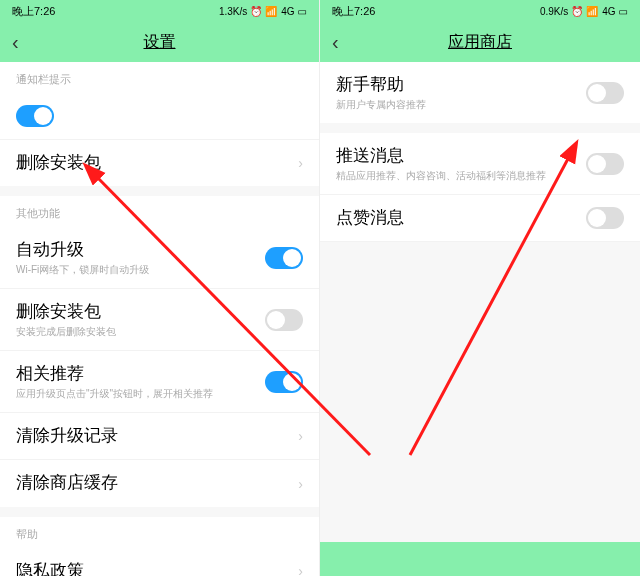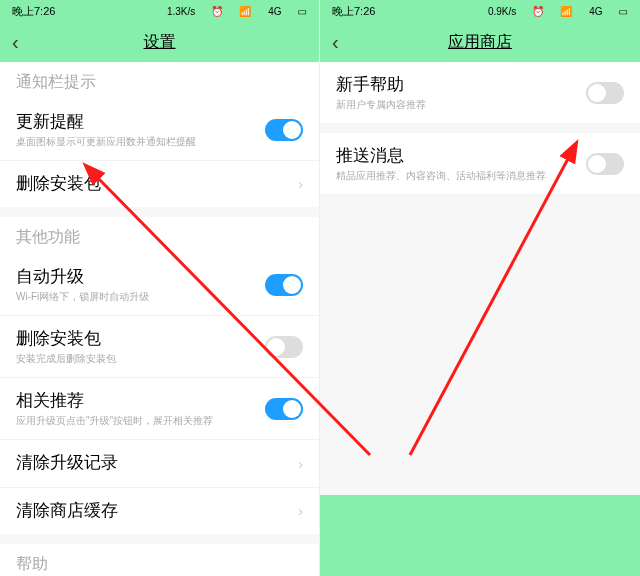--- a/index.html
+++ b/index.html
@@ -2,26 +2,26 @@
 <html><head>
 <meta charset="utf-8">
 <style>
   * { margin: 0; padding: 0; box-sizing: border-box; }
   body { font-family: -apple-system, "PingFang SC", "Microsoft YaHei", sans-serif; background: #fff; }
   .container { display: flex; width: 640px; height: 576px; }
   .phone { width: 320px; height: 576px; background: #86efac; position: relative; overflow: hidden; }
   .phone.left { border-right: 1px solid #eee; }
   .status-bar { display: flex; justify-content: space-between; align-items: center; padding: 4px 12px; font-size: 11px; color: #000; height: 22px; }
   .status-left { font-size: 11px; }
-  .status-right { display: flex; align-items: center; gap: 16px; font-size: 10px; }
+  .status-right { display: flex; align-items: center; gap: 3px; font-size: 10px; }
   .status-right .icon { display: inline-flex; align-items: center; }
   .header { display: flex; align-items: center; padding: 8px 12px; height: 40px; position: relative; }
   .back { font-size: 20px; color: #333; width: 24px; }
   .title { position: absolute; left: 50%; transform: translateX(-50%); font-size: 16px; color: #000; font-weight: 500; text-decoration: underline; }
-  .section-label { font-size: 16px; color: #aaa; padding: 10px 16px 6px; background: #fff; }
+  .section-label { font-size: 11px; color: #aaa; padding: 10px 16px 6px; background: #fff; }
   .row { padding: 12px 16px; background: #fff; display: flex; align-items: center; justify-content: space-between; position: relative; }
   .row.border { border-bottom: 1px solid #f2f2f2; }
   .row-text { flex: 1; }
   .row-label { font-size: 17px; color: #000; line-height: 1.3; }
   .row-sub { font-size: 10px; color: #aaa; margin-top: 2px; line-height: 1.3; }
   .chevron { color: #ccc; font-size: 14px; margin-left: 8px; }
   .toggle { width: 38px; height: 22px; border-radius: 11px; position: relative; flex-shrink: 0; }
   .toggle.on { background: #1E9FFF; }
   .toggle.off { background: #ddd; }
   .toggle .knob { width: 18px; height: 18px; background: #fff; border-radius: 50%; position: absolute; top: 2px; }
@@ -46,24 +46,20 @@
         <span class="icon">▭</span>
       </span>
     </div>
     <div class="header">
       <span class="back">‹</span>
       <span class="title">设置</span>
     </div>
 
     <div class="section-label">通知栏提示</div>
     <div class="row border">
-      <div class="row-text">
-        <div class="row-label">更新提醒</div>
-        <div class="row-sub">桌面图标显示可更新应用数并通知栏提醒</div>
-      </div>
       <div class="toggle on">
           <div class="knob"></div>
         </div>
     </div>
     <div class="row">
       <div class="row-text">
           <div class="row-label">删除安装包</div>
         </div>
       <span class="chevron">›</span>
     </div>
@@ -149,20 +145,28 @@
     <div class="gap"></div>
     <div class="row border">
       <div class="row-text">
         <div class="row-label">推送消息</div>
         <div class="row-sub">精品应用推荐、内容咨询、活动福利等消息推荐</div>
       </div>
       <div class="toggle off">
           <div class="knob"></div>
         </div>
     </div>
+    <div class="row border">
+      <div class="row-text">
+          <div class="row-label">点赞消息</div>
+        </div>
+      <div class="toggle off">
+          <div class="knob"></div>
+        </div>
+    </div>
     <div style="background:#f7f7f7;flex:1;height:300px;"></div>
   </div>
 
   <svg class="arrows" width="640" height="576">
     <defs>
       <marker id="ah" markerWidth="10" markerHeight="10" refX="2" refY="3" orient="auto">
         <path d="M0,0 L0,6 L8,3 z" fill="#ff1a1a"></path>
       </marker>
     </defs>
     <line x1="370" y1="455" x2="95" y2="175" stroke="#ff1a1a" stroke-width="3" marker-end="url(#ah)"></line>

